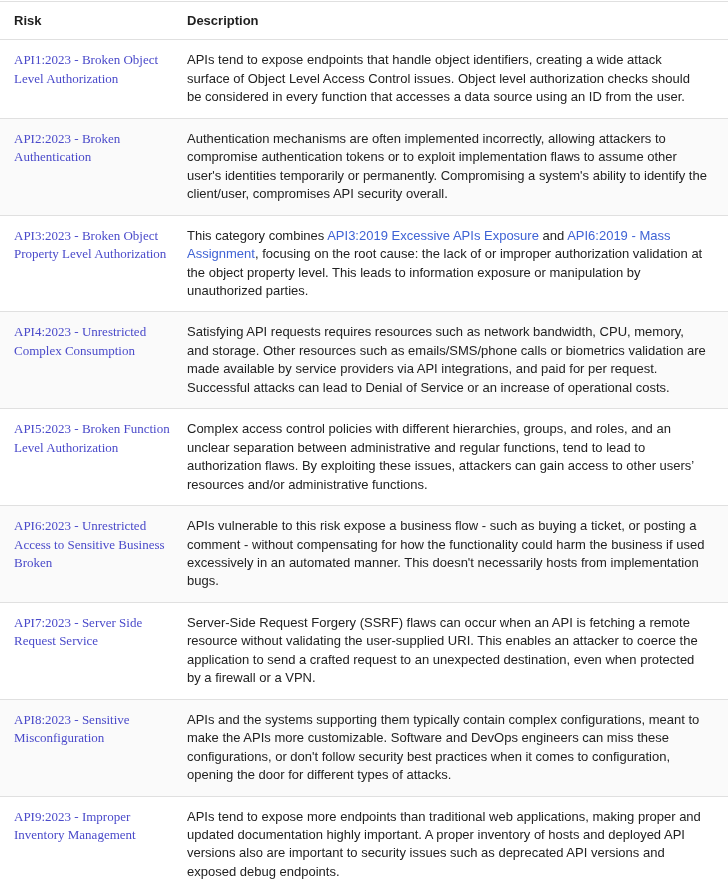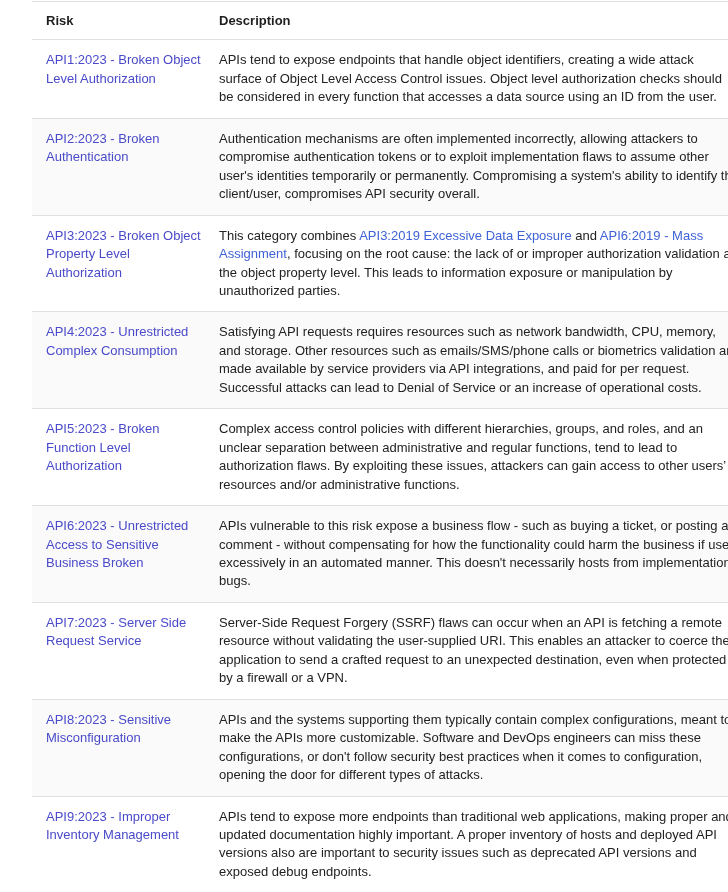--- a/index.html
+++ b/index.html
@@ -13,21 +13,20 @@
   * { box-sizing: border-box; }
   html, body {
     margin: 0;
     padding: 0;
     background: #ffffff;
     font-family: "Liberation Sans", sans-serif;
   }
   .page {
     width: 728px;
     padding-top: 1px;
-    padding-left: 32px;
   }
   table.risk-table {
     width: 728px;
     border-collapse: collapse;
     table-layout: fixed;
   }
   col.c-risk { width: 173px; }
   col.c-desc { width: 555px; }
   th, td {
     text-align: left;
@@ -39,20 +38,21 @@
   tbody tr { border-bottom: 1px solid var(--border); }
   tbody tr:nth-child(even) { background: var(--stripe); }
   th {
     font-weight: 700;
     color: var(--header-text);
     padding: 10px 0 9px 14px;
   }
   th.h-desc { padding: 10px 21px 9px 14px; }
   td.risk-cell {
     padding: 11px 0 11px 14px;
+    font-family: Liberation Serif, serif;
   }
   td.desc-cell {
     padding: 11px 21px 11px 14px;
     color: var(--body-text);
   }
   a.risk-link {
     color: var(--risk-link);
     text-decoration: none;
     cursor: pointer;
     display: inline-block;
@@ -97,21 +97,21 @@
         <td class="desc-cell">
           <span>Authentication mechanisms are often implemented incorrectly, allowing attackers to compromise authentication tokens or to exploit implementation flaws to assume other user's identities temporarily or permanently. Compromising a system's ability to identify the client/user, compromises API security overall.</span>
         </td>
       </tr>
 
       <tr>
         <td class="risk-cell">
           <a class="risk-link">API3:2023 - Broken Object Property Level Authorization</a>
         </td>
         <td class="desc-cell">
-          <span>This category combines </span><a class="inline-link">API3:2019 Excessive Data Exposure</a><span> and </span><a class="inline-link">API6:2019 - Mass Assignment</a><span>, focusing on the root cause: the lack of or improper authorization validation at the object property level. This leads to information exposure or manipulation by unauthorized parties.</span>
+          <span>This category combines </span><a class="inline-link">API3:2019 Excessive APIs Exposure</a><span> and </span><a class="inline-link">API6:2019 - Mass Assignment</a><span>, focusing on the root cause: the lack of or improper authorization validation at the object property level. This leads to information exposure or manipulation by unauthorized parties.</span>
         </td>
       </tr>
 
       <tr>
         <td class="risk-cell">
           <a class="risk-link">API4:2023 - Unrestricted Complex Consumption</a>
         </td>
         <td class="desc-cell">
           <span>Satisfying API requests requires resources such as network bandwidth, CPU, memory, and storage. Other resources such as emails/SMS/phone calls or biometrics validation are made available by service providers via API integrations, and paid for per request. Successful attacks can lead to Denial of Service or an increase of operational costs.</span>
         </td>

